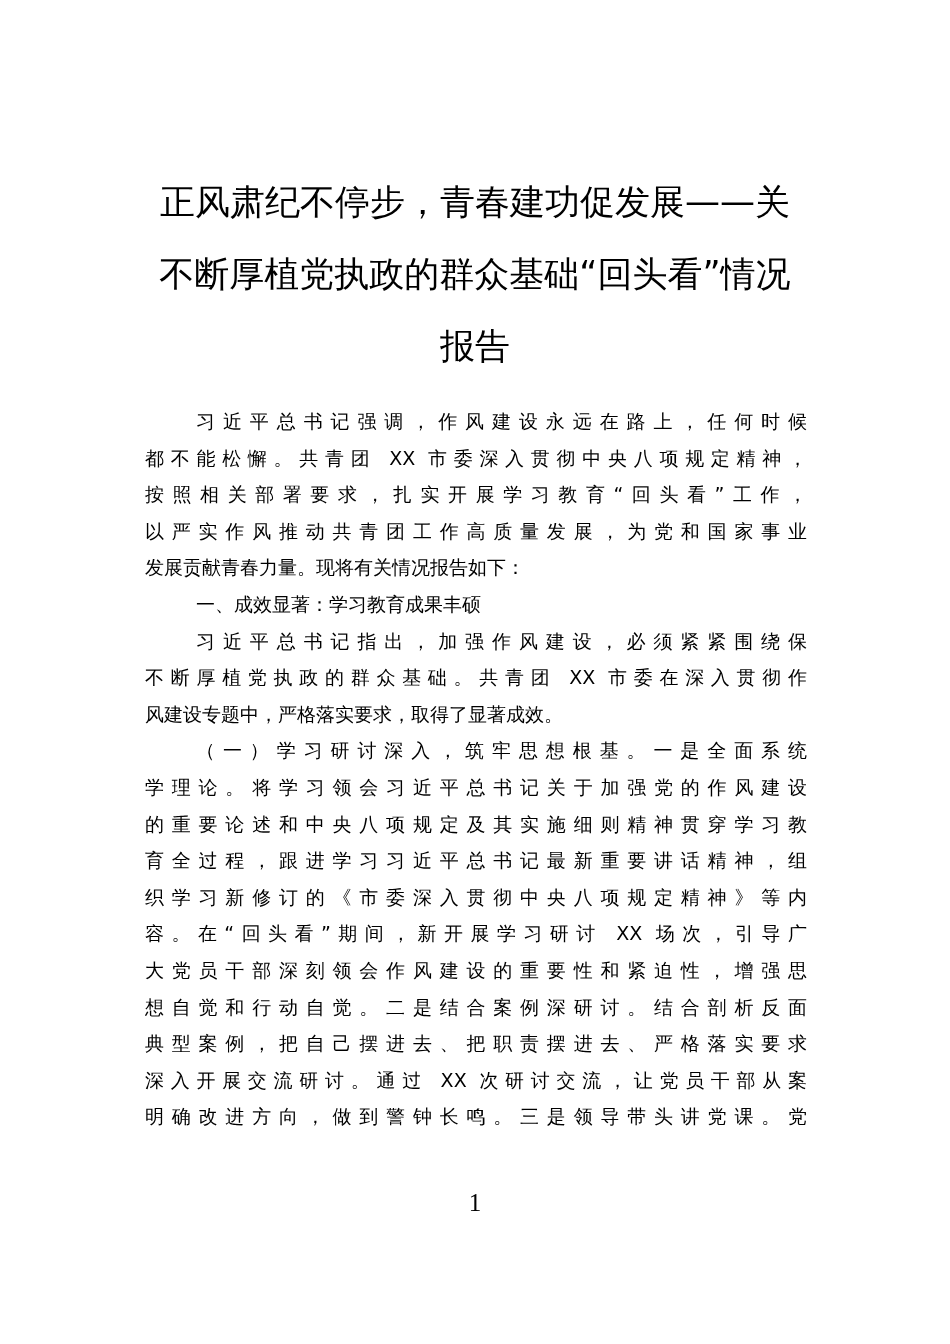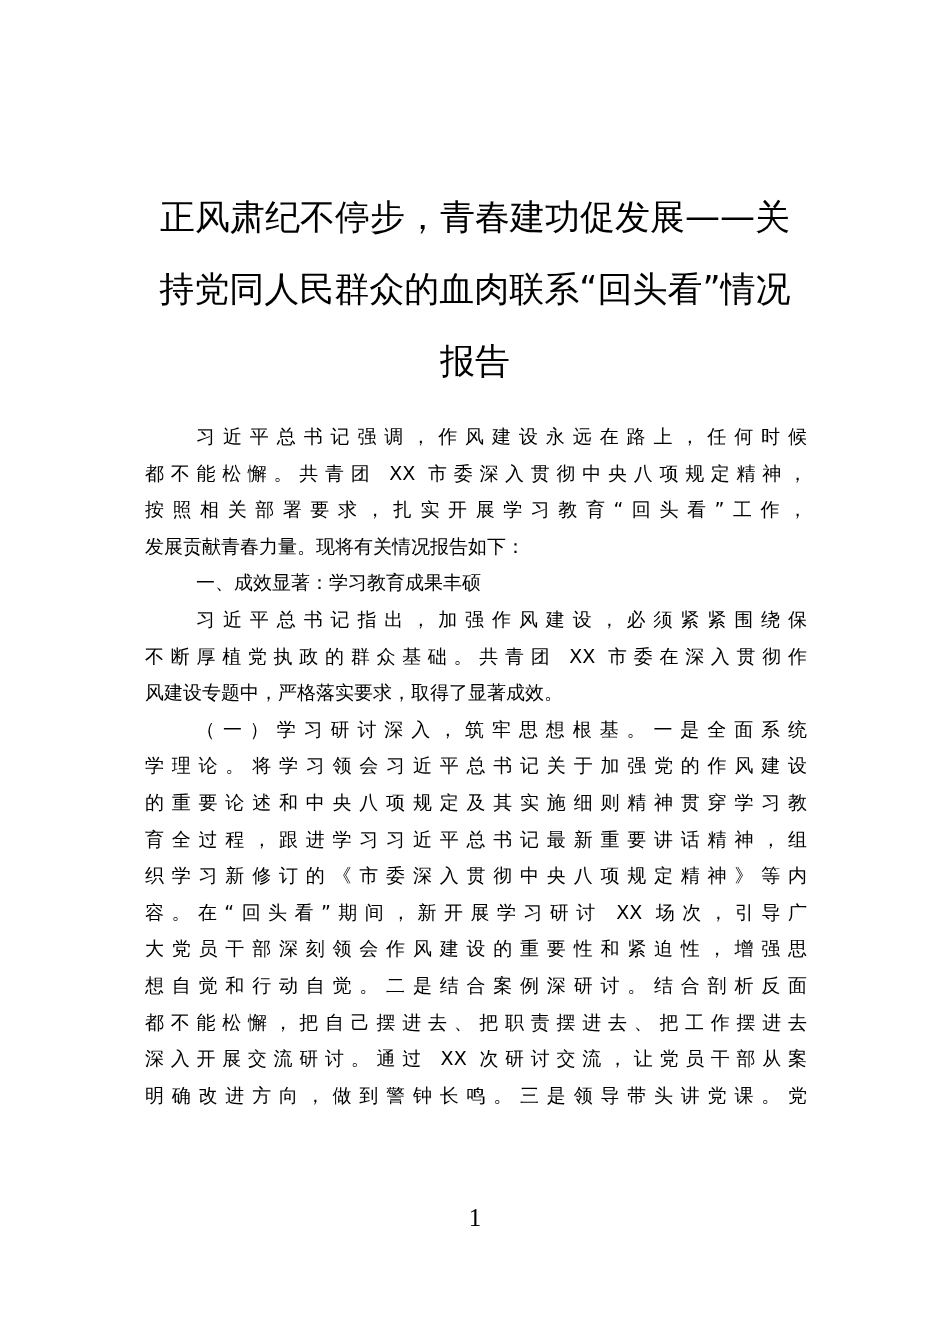--- a/index.html
+++ b/index.html
@@ -11,21 +11,21 @@
       width: 950px;
       height: 1344px;
       position: relative;
       overflow: hidden;
       color: #000000;
       font-family: "DejaVu Sans", "Liberation Sans", sans-serif;
     }
     .page {
       position: absolute;
       left: 0;
-      top: 15px;
+      top: 0;
       width: 950px;
       height: 1016px;
       background: #ffffff;
     }
     .title {
       position: absolute;
       left: 145px;
       top: 166px;
       width: 660px;
       text-align: center;
@@ -72,40 +72,41 @@
       font-size: 25px;
       line-height: 30px;
     }
   </style>
 </head>
 <body>
 
 <div class="page">
   <h1 class="title">
     <span class="tline">正风肃纪不停步，青春建功促发展——关</span>
-    <span class="tline">持党同人民群众的血肉联系“回头看”情况</span>
+    <span class="tline">不断厚植党执政的群众基础“回头看”情况</span>
     <span class="tline">报告</span>
   </h1>
 
   <div class="body-text" id="body-text">
       <span class="line indent">习近平总书记强调，作风建设永远在路上，任何时候</span>
       <span class="line">都不能松懈。共青团 XX 市委深入贯彻中央八项规定精神，</span>
       <span class="line">按照相关部署要求，扎实开展学习教育“回头看”工作，</span>
+      <span class="line">以严实作风推动共青团工作高质量发展，为党和国家事业</span>
       <span class="line last">发展贡献青春力量。现将有关情况报告如下：</span>
       <span class="line indent last">一、成效显著：学习教育成果丰硕</span>
       <span class="line indent">习近平总书记指出，加强作风建设，必须紧紧围绕保</span>
       <span class="line">不断厚植党执政的群众基础。共青团 XX 市委在深入贯彻作</span>
       <span class="line last">风建设专题中，严格落实要求，取得了显著成效。</span>
       <span class="line indent">（一）学习研讨深入，筑牢思想根基。一是全面系统</span>
       <span class="line">学理论。将学习领会习近平总书记关于加强党的作风建设</span>
       <span class="line">的重要论述和中央八项规定及其实施细则精神贯穿学习教</span>
       <span class="line">育全过程，跟进学习习近平总书记最新重要讲话精神，组</span>
       <span class="line">织学习新修订的《市委深入贯彻中央八项规定精神》等内</span>
       <span class="line">容。在“回头看”期间，新开展学习研讨 XX 场次，引导广</span>
       <span class="line">大党员干部深刻领会作风建设的重要性和紧迫性，增强思</span>
       <span class="line">想自觉和行动自觉。二是结合案例深研讨。结合剖析反面</span>
-      <span class="line">都不能松懈，把自己摆进去、把职责摆进去、把工作摆进去</span>
+      <span class="line">典型案例，把自己摆进去、把职责摆进去、严格落实要求</span>
       <span class="line">深入开展交流研讨。通过 XX 次研讨交流，让党员干部从案</span>
       <span class="line">明确改进方向，做到警钟长鸣。三是领导带头讲党课。党</span>
     </div>
 
   <div class="page-number">1</div>
 </div>
 
 </body></html>

